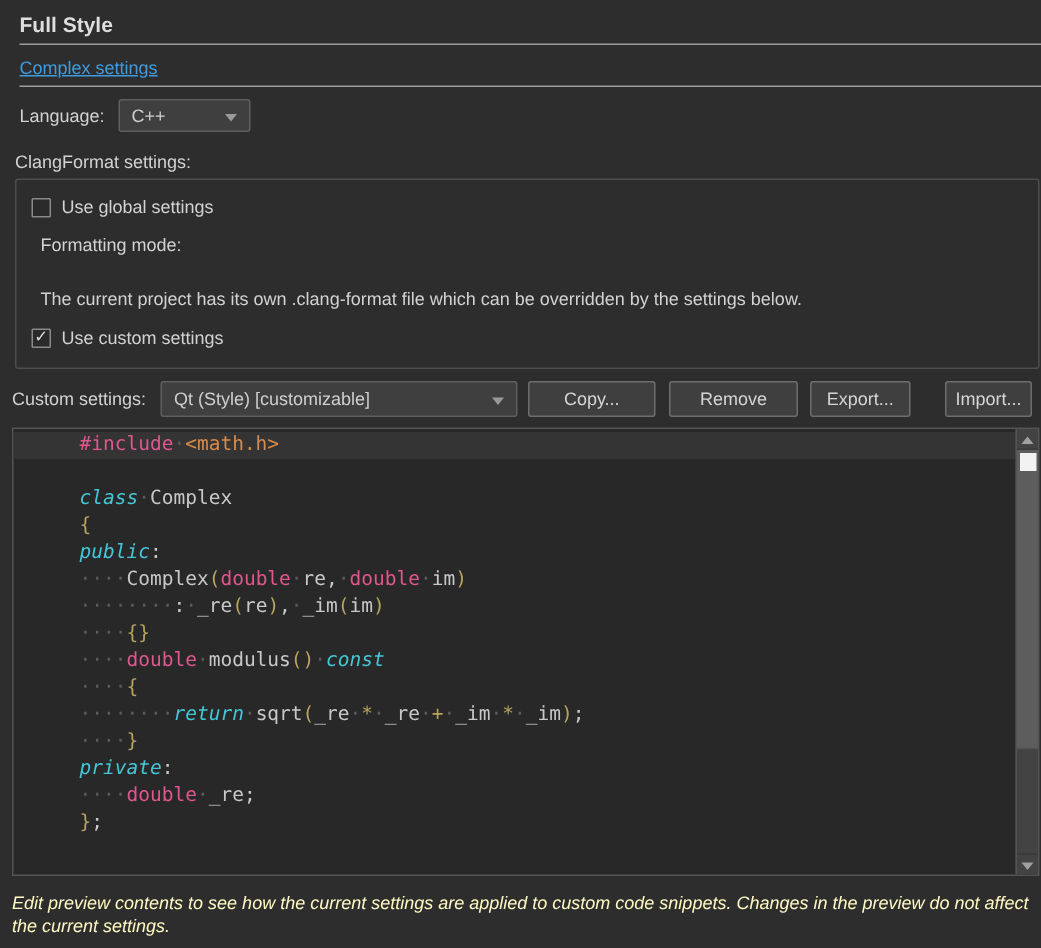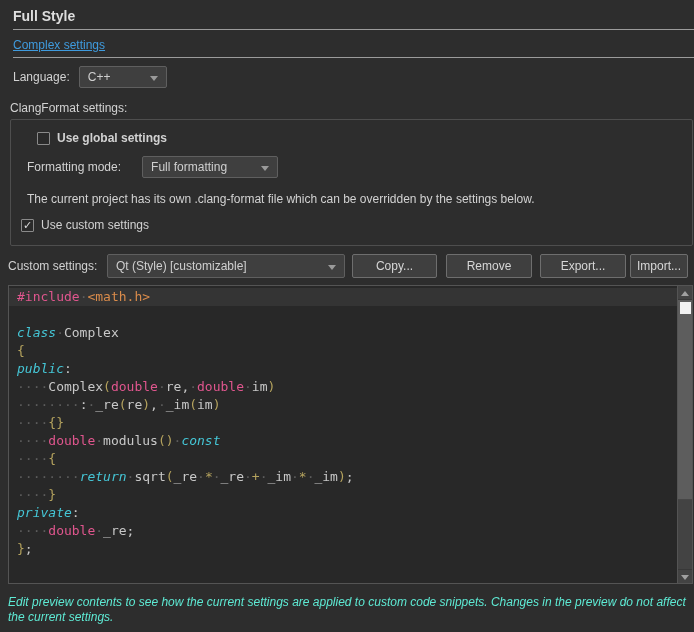--- a/index.html
+++ b/index.html
@@ -75,38 +75,38 @@
 
   .editor {
     left:8px; top:285px; width:685px; height:299px;
     background:#282828;
     border:1px solid #545454;
     font-family:"DejaVu Sans Mono", monospace;
     font-size:13px;
     overflow:hidden;
   }
   .code { position:absolute; left:0; top:2px; right:16px; }
-  .code-line { height:18px; line-height:18px; padding-left:8px; white-space:pre; position:relative; z-index:1; }
+  .code-line { height:18px; line-height:18px; padding-left:8px; white-space:pre; position:relative; z-index:1;margin-left:36px; }
   .cur-line { position:absolute; left:0; top:2px; height:18px; width:100%; background:#343434; z-index:0; }
   .tok-kw { font-style:italic; }
 
   .vscroll { position:absolute; top:0; right:0; width:15px; height:297px; background:#434343; border-left:1px solid #545454; }
   .sb-btn { position:absolute; left:0; width:15px; height:14px; background:#434343; }
   .sb-btn .tri { position:absolute; left:3px; width:0; height:0; border-left:4px solid transparent; border-right:4px solid transparent; }
   .sb-up { top:0; border-bottom:1px solid #383838; }
   .sb-up .tri { top:5px; border-bottom:5px solid #a0a0a0; }
   .sb-down { bottom:0; border-top:1px solid #383838; }
   .sb-down .tri { top:5px; border-top:5px solid #a0a0a0; }
   .sb-thumb { position:absolute; left:0; top:14px; width:15px; height:200px; background:#5d5d5d; border-bottom:1px solid #474747; }
   .sb-marker { position:absolute; left:2px; top:16px; width:11px; height:12px; background:#f2f2f2; }
 
   .footer {
     left:8px; top:595px; width:680px;
     font-style:italic;
-    color:#5eead4;
+    color:#fef9c3;
     line-height:15px;
   }
 </style>
 </head>
 <body>
 
 <div class="abs page-title">Full Style</div>
 <div class="hline" style="top:29px; left:13px;"></div>
 <div class="abs link">Complex settings</div>
 <div class="hline" style="top:57px; left:13px;"></div>
@@ -115,49 +115,45 @@
   <span class="label">Language:</span>
   <div class="combo" style="width:88px;">
     <span>C++</span>
     <span class="chev"></span>
   </div>
 </div>
 
 <div class="abs label" style="left:10px; top:101px;">ClangFormat settings:</div>
 <div class="abs groupbox">
 
-  <div class="checkbox-row" style="left:26px; top:11px;font-weight:bold;">
+  <div class="checkbox-row" style="left:10px; top:11px;">
     <span class="cb"></span>
     <span class="label">Use global settings</span>
   </div>
 
   <div class="checkbox-row" style="left:16px; top:36px; gap:21px;">
     <span class="label">Formatting mode:</span>
-    <div class="combo" style="width:136px;">
-      <span>Full formatting</span>
-      <span class="chev"></span>
-    </div>
   </div>
 
   <div class="abs label" style="left:16px; top:72px;">The current project has its own .clang-format file which can be overridden by the settings below.</div>
 
   <div class="checkbox-row" style="left:10px; top:98px;">
     <span class="cb">✓</span>
     <span class="label">Use custom settings</span>
   </div>
 </div>
 
 <div class="abs label" style="left:8px; top:259px;">Custom settings:</div>
 <div class="combo abs" style="left:107px; top:254px; width:238px; height:24px;">
   <span>Qt (Style) [customizable]</span>
   <span class="chev" style="top:10px;"></span>
 </div>
 <button class="btn" style="left:352px; top:254px; width:85px;">Copy...</button>
 <button class="btn" style="left:446px; top:254px; width:86px;">Remove</button>
-<button class="btn" style="left:540px; top:254px; width:86px;">Export...</button>
+<button class="btn" style="left:540px; top:254px; width:67px;">Export...</button>
 <button class="btn" style="left:630px; top:254px; width:58px;">Import...</button>
 
 <div class="abs editor">
   <div class="cur-line"></div>
   <div class="code" id="code-lines">
       <div class="code-line"><span class="tok-pp" style="color: rgb(224, 86, 142);">#include</span><span class="tok-ws" style="color: rgb(92, 92, 92);">·</span><span class="tok-inc" style="color: rgb(217, 139, 75);">&lt;math.h&gt;</span></div>
       <div class="code-line"></div>
       <div class="code-line"><span class="tok-kw" style="color: rgb(69, 198, 214);">class</span><span class="tok-ws" style="color: rgb(92, 92, 92);">·</span><span class="tok-id" style="color: rgb(200, 200, 200);">Complex</span></div>
       <div class="code-line"><span class="tok-br" style="color: rgb(181, 163, 94);">{</span></div>
       <div class="code-line"><span class="tok-kw" style="color: rgb(69, 198, 214);">public</span><span class="tok-pun" style="color: rgb(200, 200, 200);">:</span></div>

